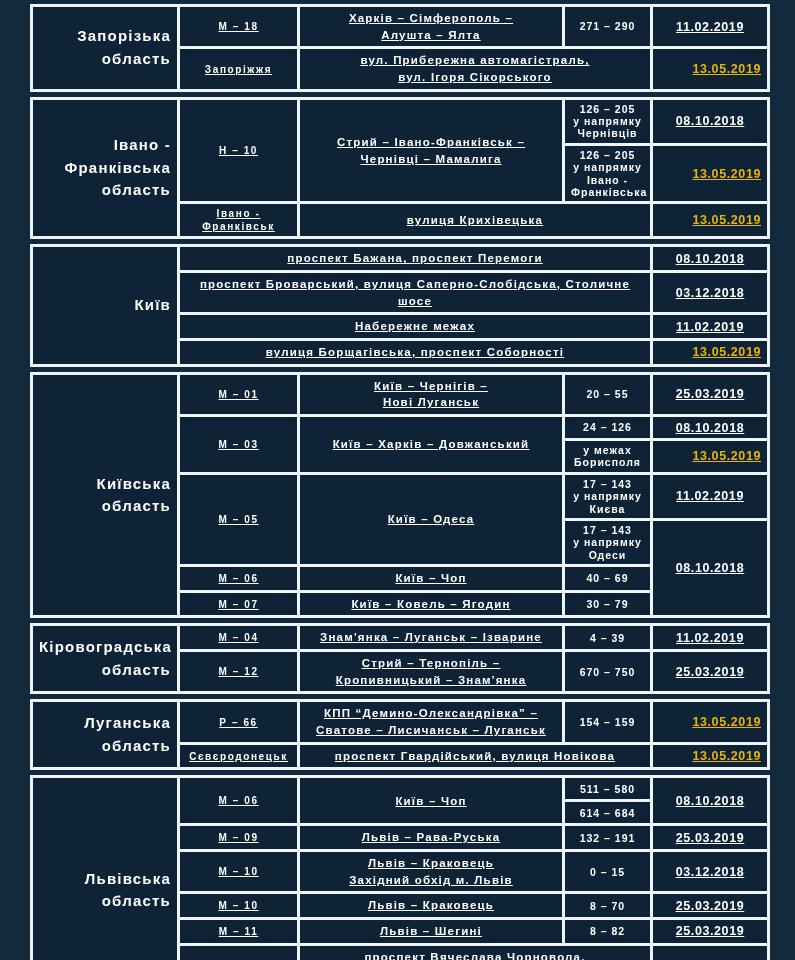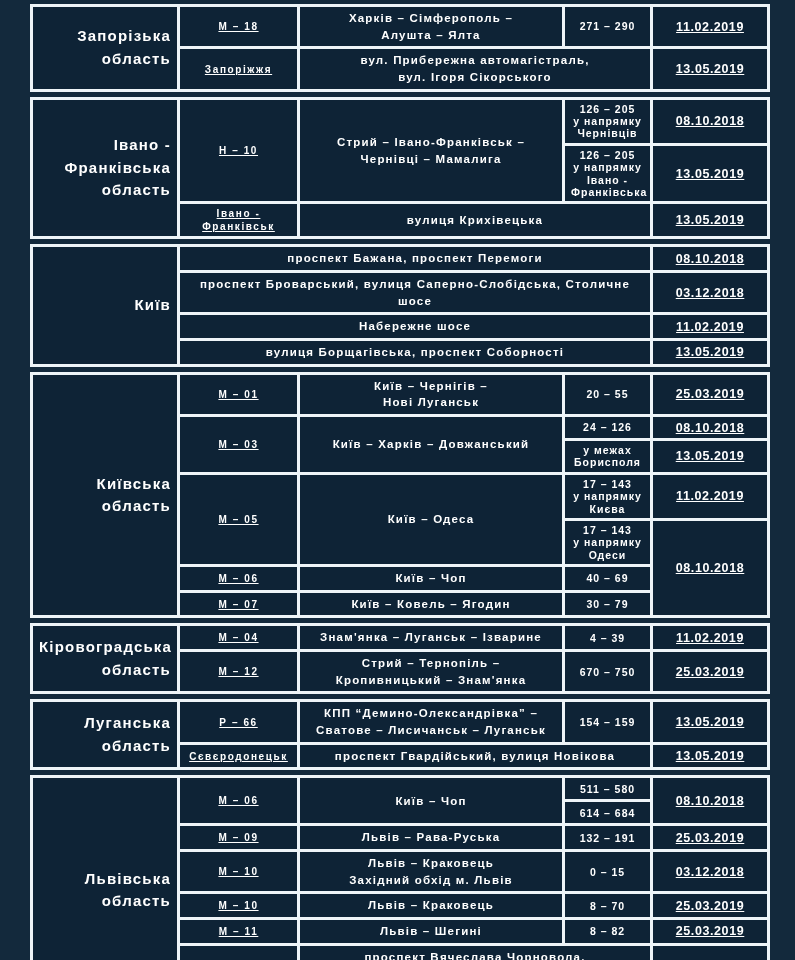--- a/index.html
+++ b/index.html
@@ -48,33 +48,35 @@
   td.code, td.city {
     font-size: 10px;
     letter-spacing: 1.6px;
     line-height: 1.3;
     text-decoration: underline;
   }
   td.route, td.street {
     font-size: 11.5px;
     letter-spacing: 1.2px;
     line-height: 1.45;
+    text-decoration: underline;
   }
   td.km {
     font-size: 10.5px;
     letter-spacing: 1px;
     line-height: 1.18;
   }
   td.date {
     font-size: 12.5px;
     letter-spacing: 0.6px;
     text-decoration: underline;
   }
   td.red {
-    color: #ffffff;
+    color: #eab308;
+    text-align: right;
   }
   tr { height: 24px; }
 </style>
 </head>
 <body>
 
 <div class="page">
   <div class="table-area" id="groups-container">
       <table class="group">
         <colgroup>
@@ -149,21 +151,21 @@
           <tr>
             <td class="region" rowspan="4">Київ</td>
             <td class="street" colspan="3">проспект Бажана, проспект Перемоги</td>
             <td class="date">08.10.2018</td>
           </tr>
           <tr>
             <td class="street" colspan="3">проспект Броварський, вулиця Саперно-Слобідська, Столичне шосе</td>
             <td class="date">03.12.2018</td>
           </tr>
           <tr>
-            <td class="street" colspan="3">Набережне шосе</td>
+            <td class="street" colspan="3">Набережне межах</td>
             <td class="date">11.02.2019</td>
           </tr>
           <tr>
             <td class="street" colspan="3">вулиця Борщагівська, проспект Соборності</td>
             <td class="date red">13.05.2019</td>
           </tr>
         </tbody>
       </table>
       <table class="group">
         <colgroup>

